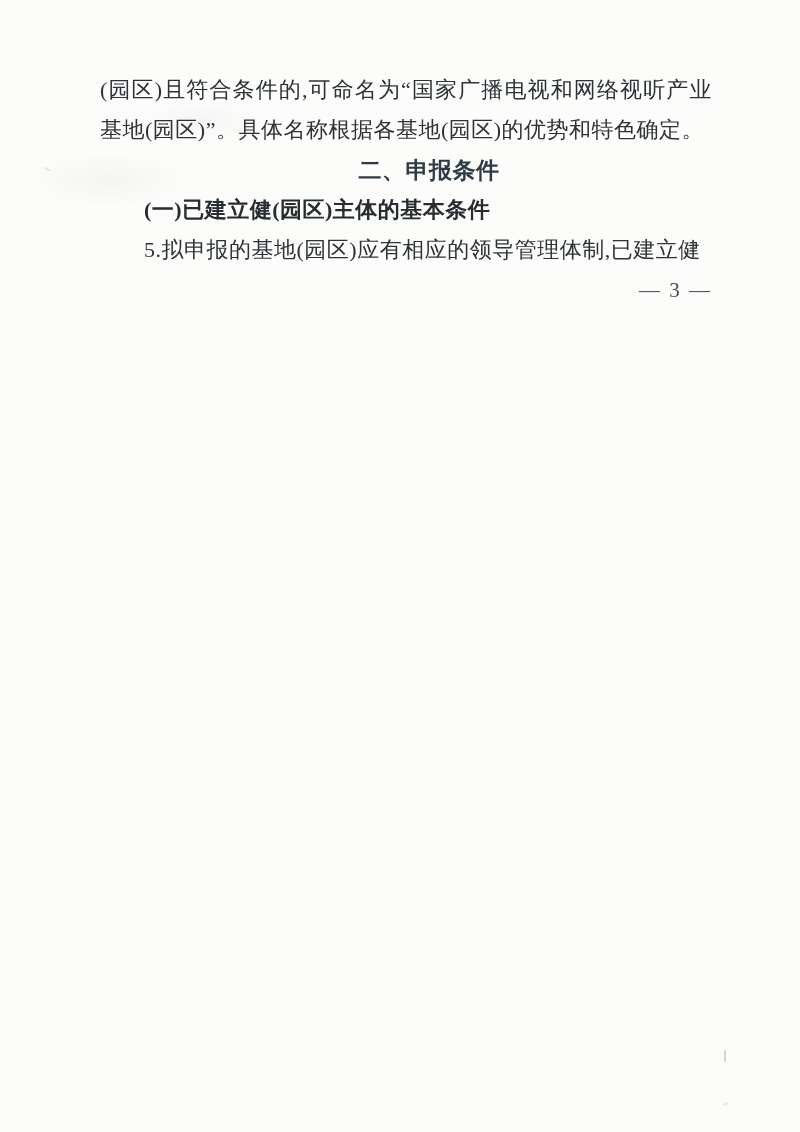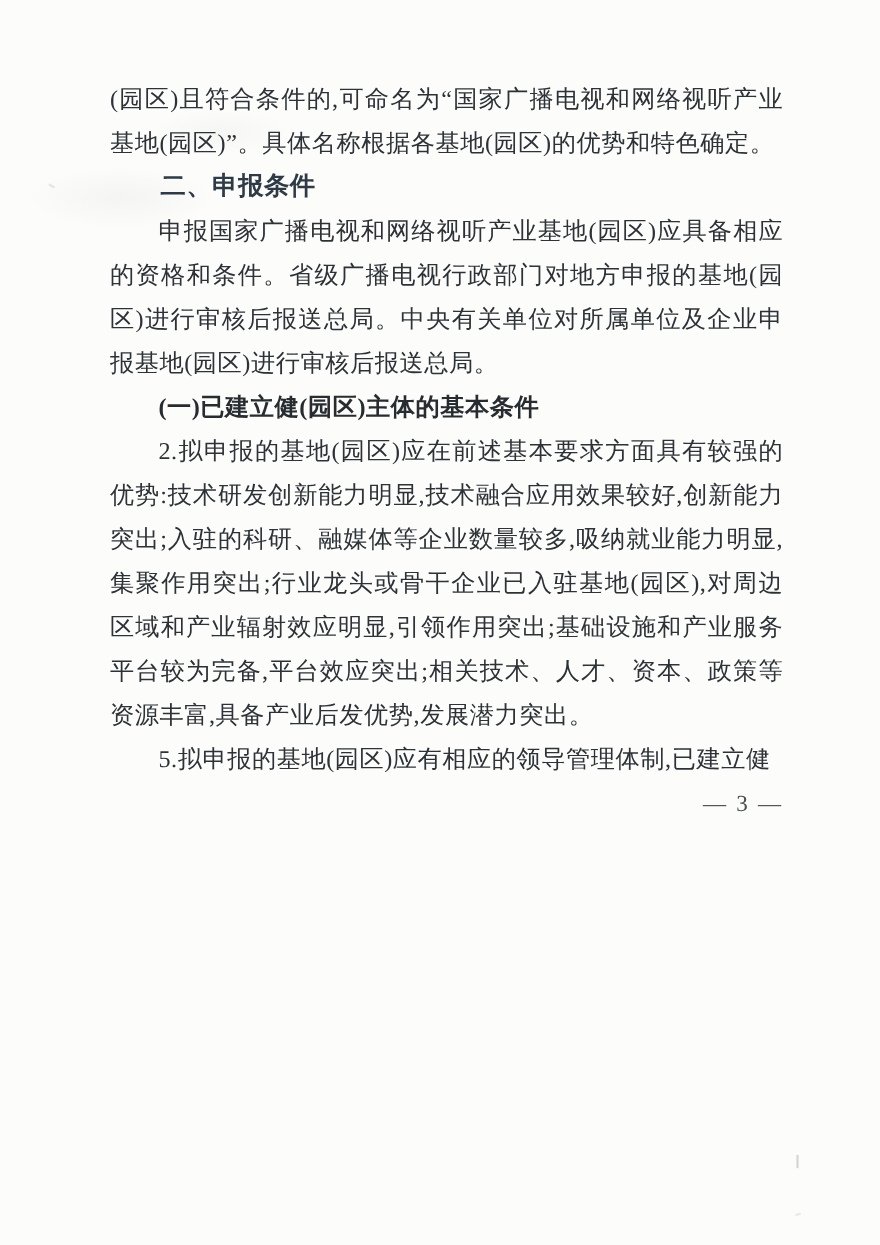--- a/index.html
+++ b/index.html
@@ -37,25 +37,25 @@
     text-align: justify;
     text-justify: inter-character;
     letter-spacing: 0.5px;
     margin: 0;
     word-break: break-all;
   }
   .indent {
     text-indent: 2em;
   }
   .heading {
-    font-family: Liberation Mono, monospace;
+    font-family: Liberation Sans, sans-serif;
     font-weight: bold;
     font-size: 23px;
     color: #2e3b46;
-    text-align: left;
+    text-align: center;
   }
   .subheading {
     font-weight: bold;
     color: #272c30;
   }
   .page-number {
     font-family: "Liberation Serif", serif;
     font-size: 21px;
     line-height: 40px;
     color: #4a4f52;
@@ -99,26 +99,24 @@
   <div class="scan-artifact artifact-speck"></div>
   <div class="scan-artifact artifact-dash"></div>
   <div class="scan-artifact artifact-speck2"></div>
 
   <main class="content">
 
     <p class="para">(园区)且符合条件的,可命名为“国家广播电视和网络视听产业基地(园区)”。具体名称根据各基地(园区)的优势和特色确定。</p>
 
     <p class="para heading indent">二、申报条件</p>
 
-    <p class="para indent">申报国家广播电视和网络视听产业基地(园区)应具备相应的资格和条件。省级广播电视行政部门对地方申报的基地(园区)进行审核后报送总局。中央有关单位对所属单位及企业申报基地(园区)进行审核后报送总局。</p>
 
     <p class="para subheading indent">(一)已建立健(园区)主体的基本条件</p>
 
 
-    <p class="para indent">2.拟申报的基地(园区)应在前述基本要求方面具有较强的优势:技术研发创新能力明显,技术融合应用效果较好,创新能力突出;入驻的科研、融媒体等企业数量较多,吸纳就业能力明显,集聚作用突出;行业龙头或骨干企业已入驻基地(园区),对周边区域和产业辐射效应明显,引领作用突出;基础设施和产业服务平台较为完备,平台效应突出;相关技术、人才、资本、政策等资源丰富,具备产业后发优势,发展潜力突出。</p>
 
 
     <p class="para indent">5.拟申报的基地(园区)应有相应的领导管理体制,已建立健</p>
 
     <div class="page-number">— 3 —</div>
 
   </main>
 
 </div>
 

